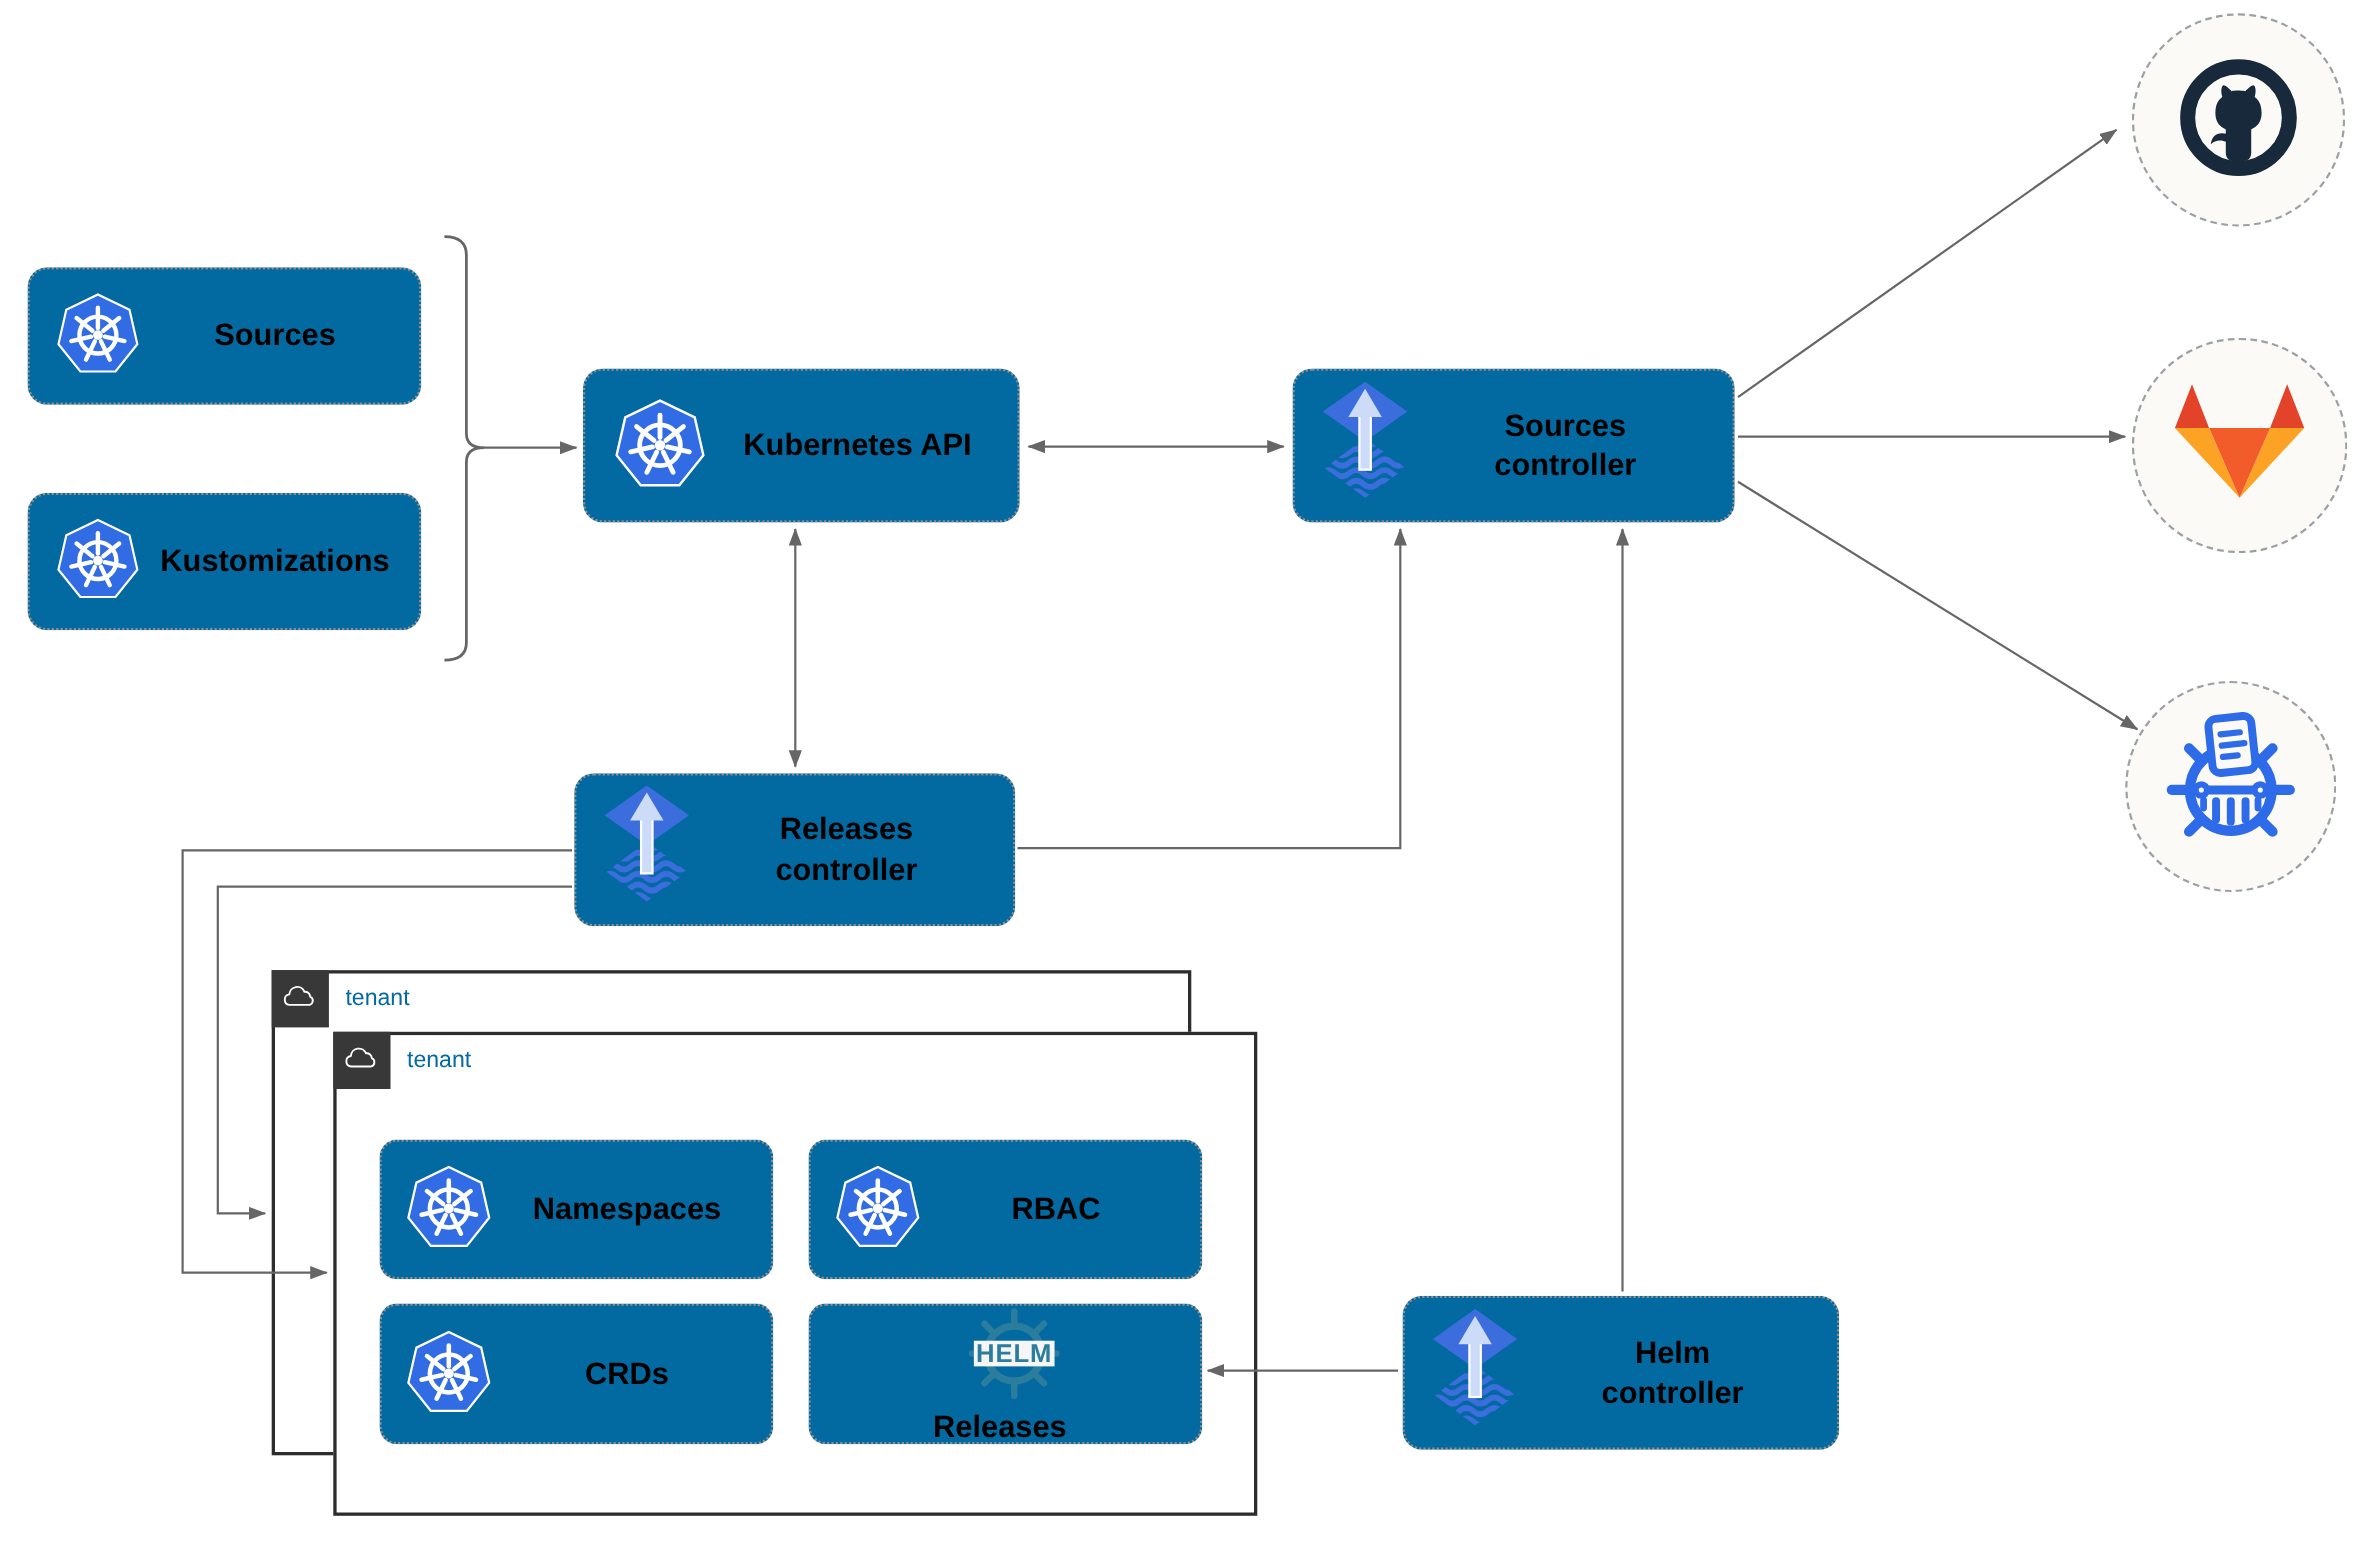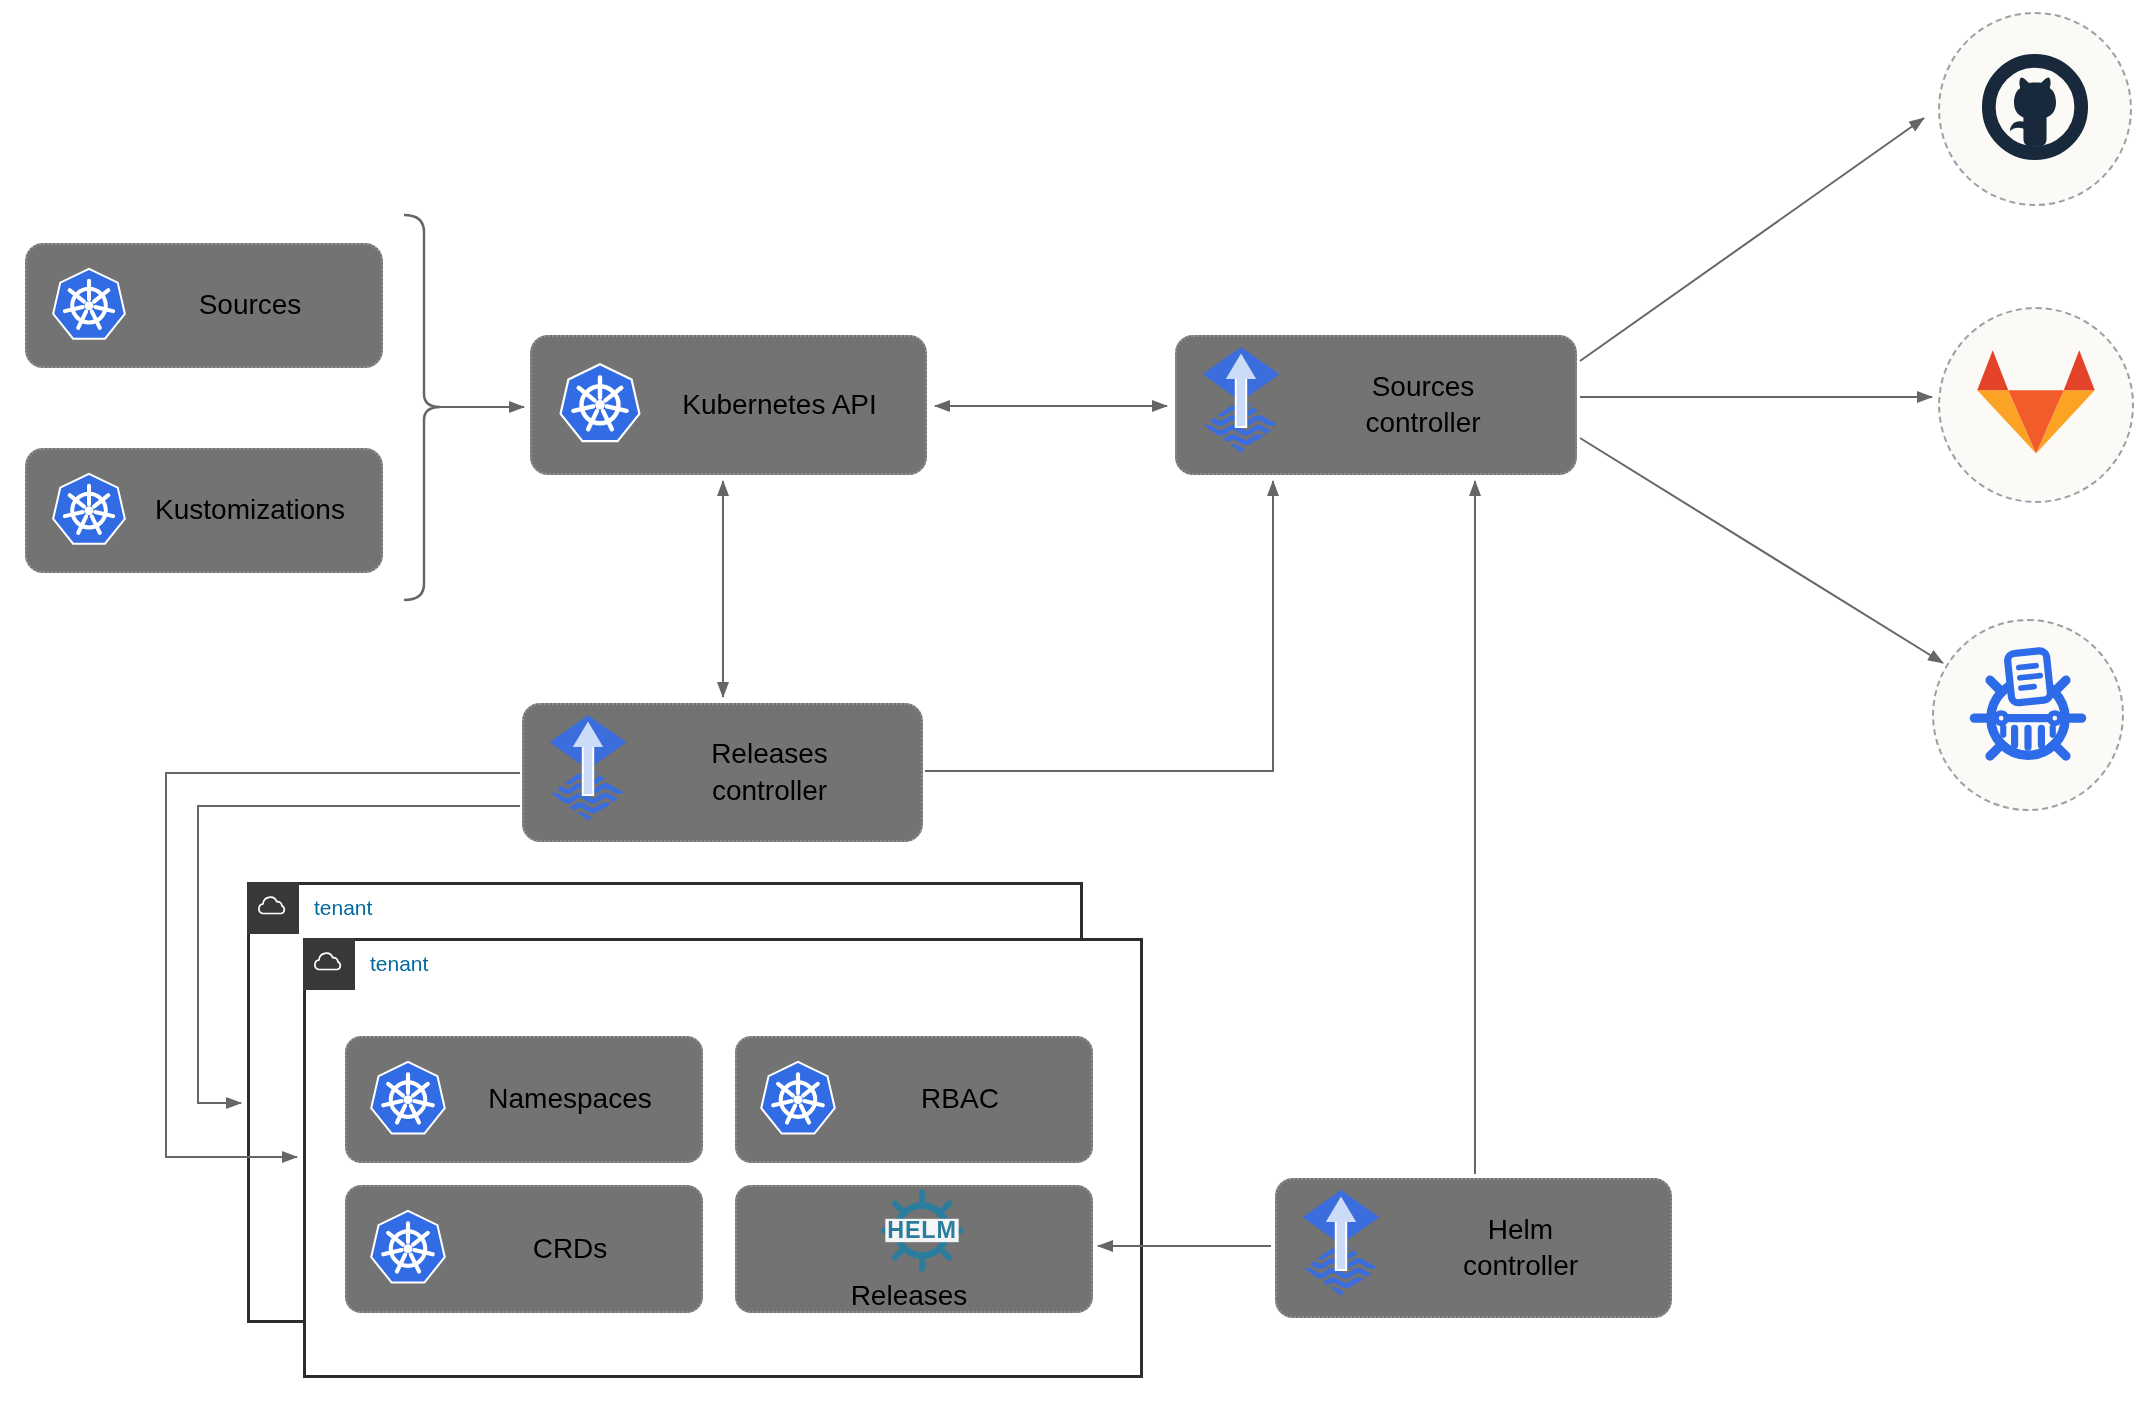--- a/index.html
+++ b/index.html
@@ -1,20 +1,20 @@
 <!DOCTYPE html>
 <html><head>
 <meta charset="utf-8">
 <style>
   html,body{margin:0;padding:0;background:#fff;}
   .canvas{position:relative;width:2144px;height:1407px;background:#ffffff;overflow:hidden;
           font-family:"Liberation Sans",sans-serif;}
   svg.connections{position:absolute;left:0;top:0;z-index:6;pointer-events:none;}
-  .node{position:absolute;display:flex;align-items:center;background:#737373;
-        border:2px dotted #8f8f8f;border-radius:18px;box-sizing:border-box;z-index:5;}
+  .node{position:absolute;display:flex;align-items:center;background:#0369a1;
+        border:2px dotted #8f8f8f;border-radius:18px;box-sizing:border-box;z-index:5;font-weight:bold;}
   .node .nicon{flex:0 0 auto;margin-left:24px;}
   .node .nlabel{flex:1 1 auto;text-align:center;font-size:28px;color:#000;line-height:1.3;
         padding-right:10px;}
   .node .nlabel.wrap{flex:none;width:180px;margin:0 auto;}
   .tenant{position:absolute;background:#ffffff;border:3px solid #2d2d2d;box-sizing:border-box;}
   .tenant-back{left:247px;top:882px;width:836px;height:441px;z-index:1;}
   .tenant-front{left:303px;top:938px;width:840px;height:440px;z-index:2;}
   .tenant .badge{position:absolute;left:-3px;top:-3px;width:52px;height:52px;background:#383838;
         display:flex;align-items:center;justify-content:center;}
   .tenant .tlabel{position:absolute;left:64px;top:11px;font-size:21px;color:#0369a1;}

